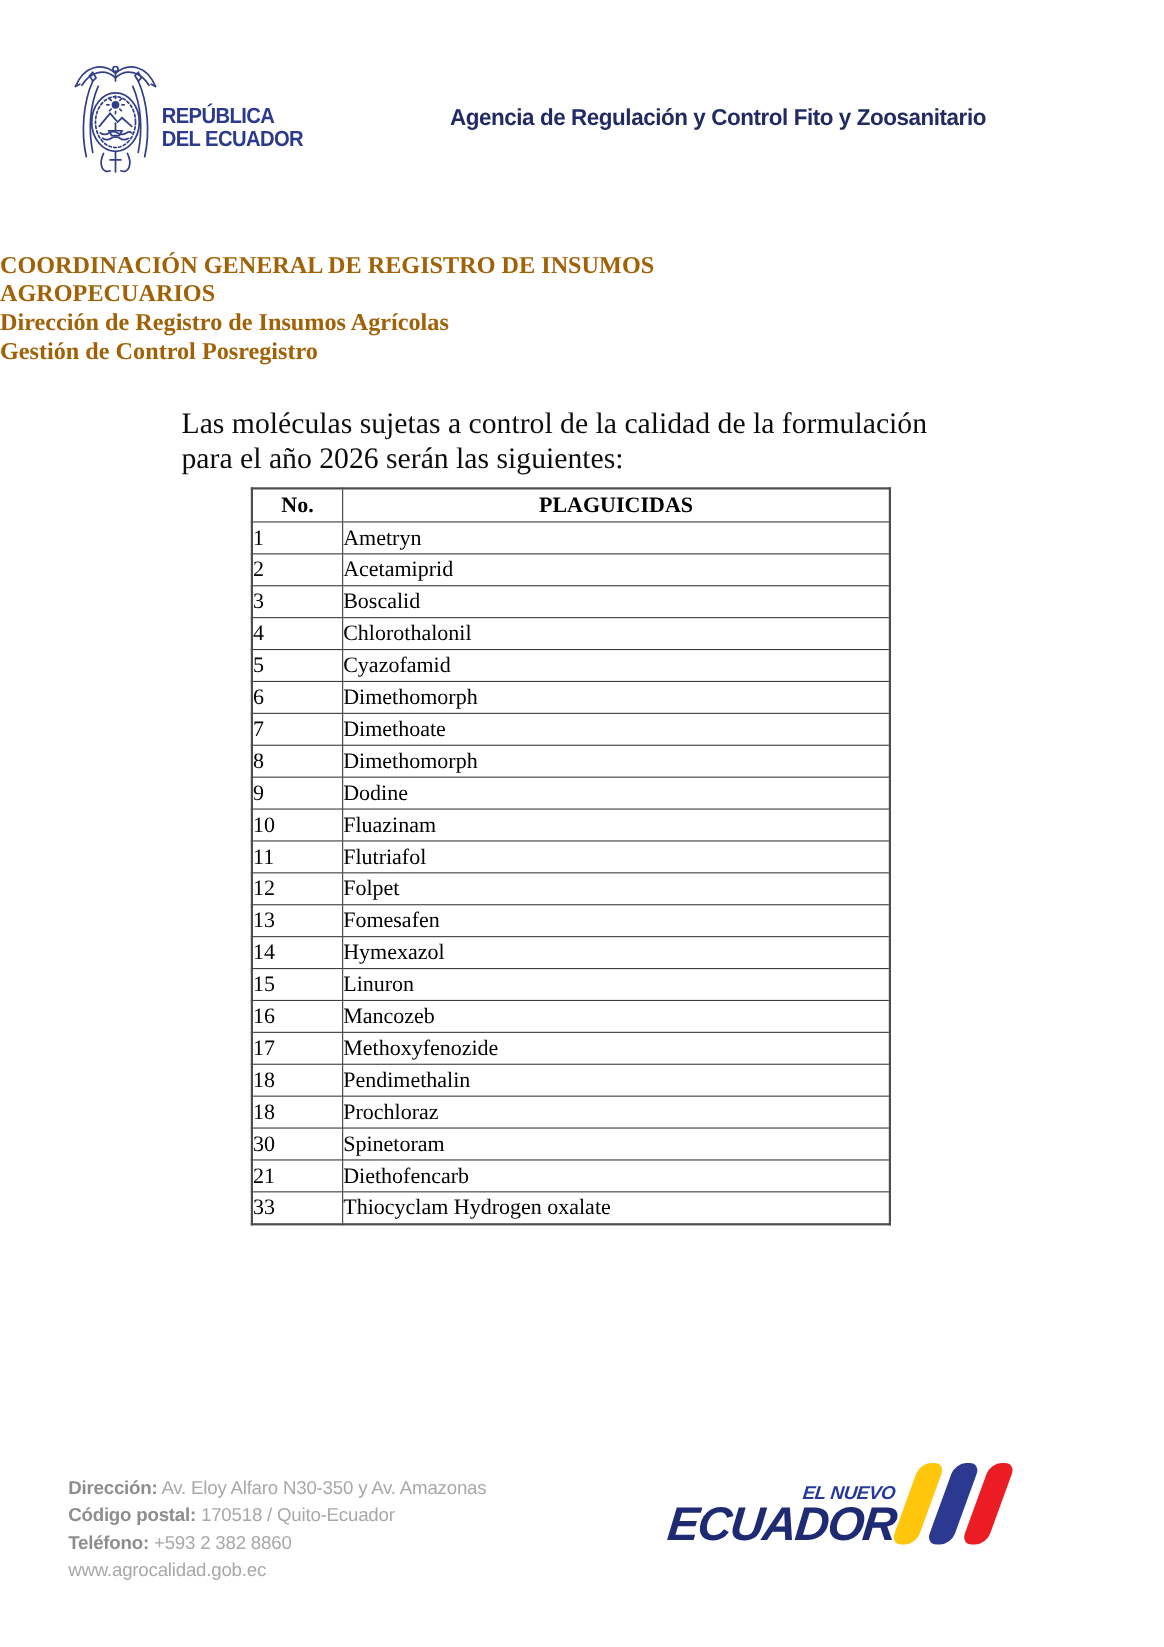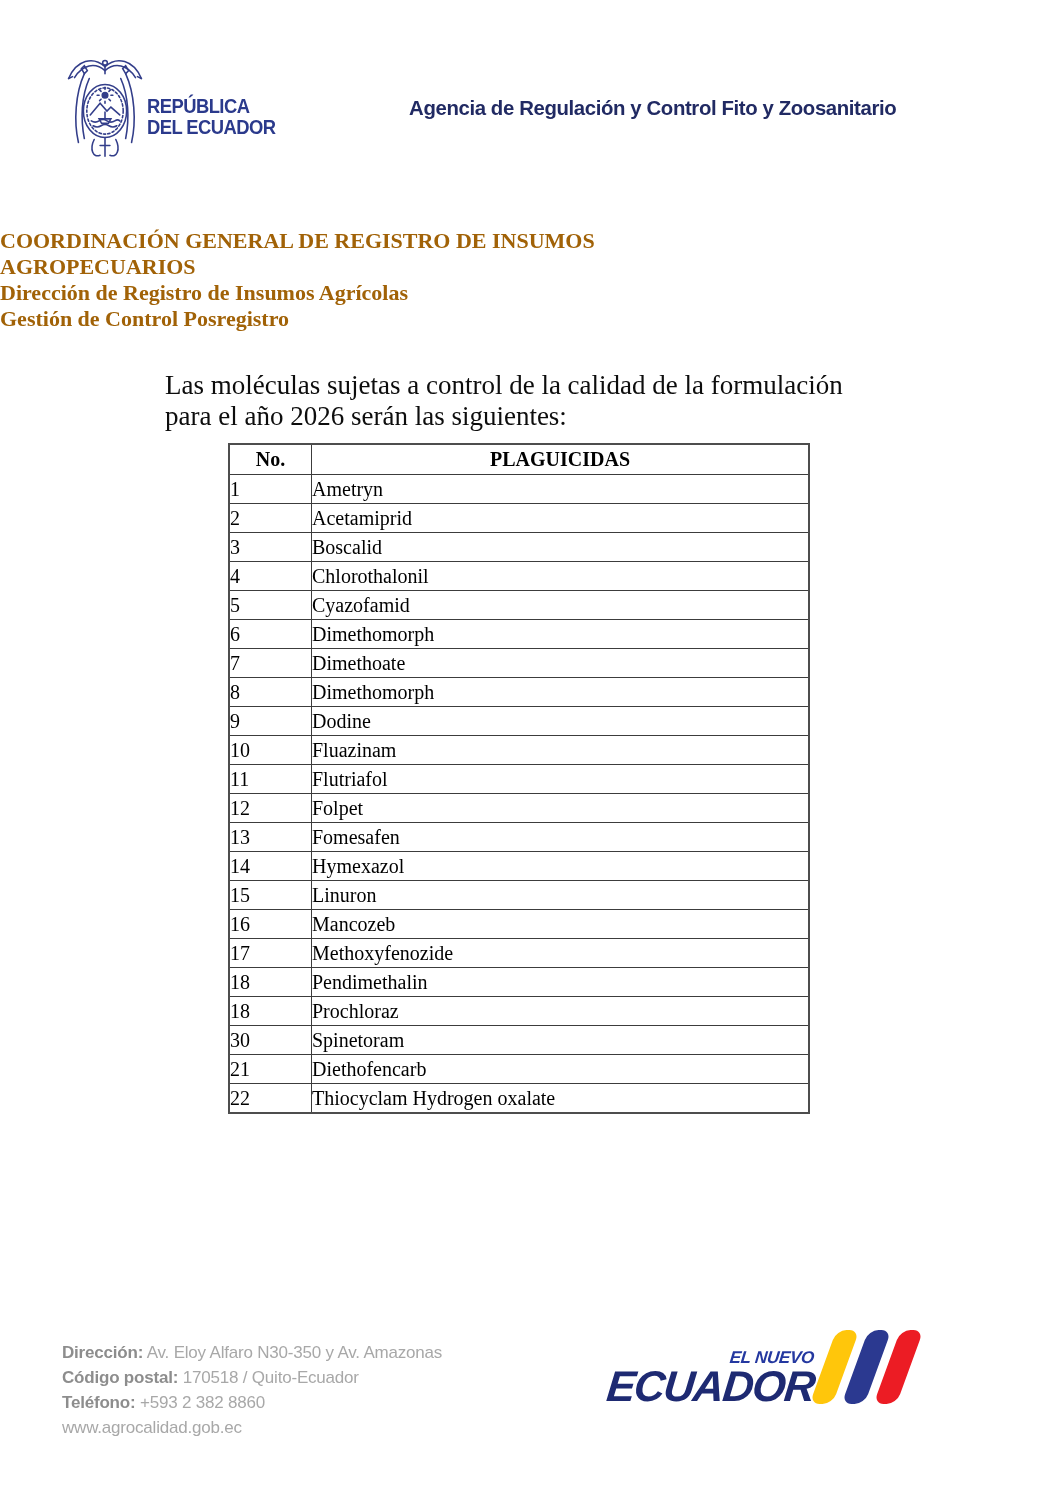--- a/index.html
+++ b/index.html
@@ -220,21 +220,21 @@
         </tr>
         <tr>
           <td class="col-no">30</td>
           <td>Spinetoram</td>
         </tr>
         <tr>
           <td class="col-no">21</td>
           <td>Diethofencarb</td>
         </tr>
         <tr>
-          <td class="col-no">22</td>
+          <td class="col-no">33</td>
           <td>Thiocyclam Hydrogen oxalate</td>
         </tr>
       </tbody>
   </table>
 
   <div class="footer-info">
     <div>
       <span class="lbl">Dirección:</span>
       <span>Av. Eloy Alfaro N30-350 y Av. Amazonas</span>
     </div>

